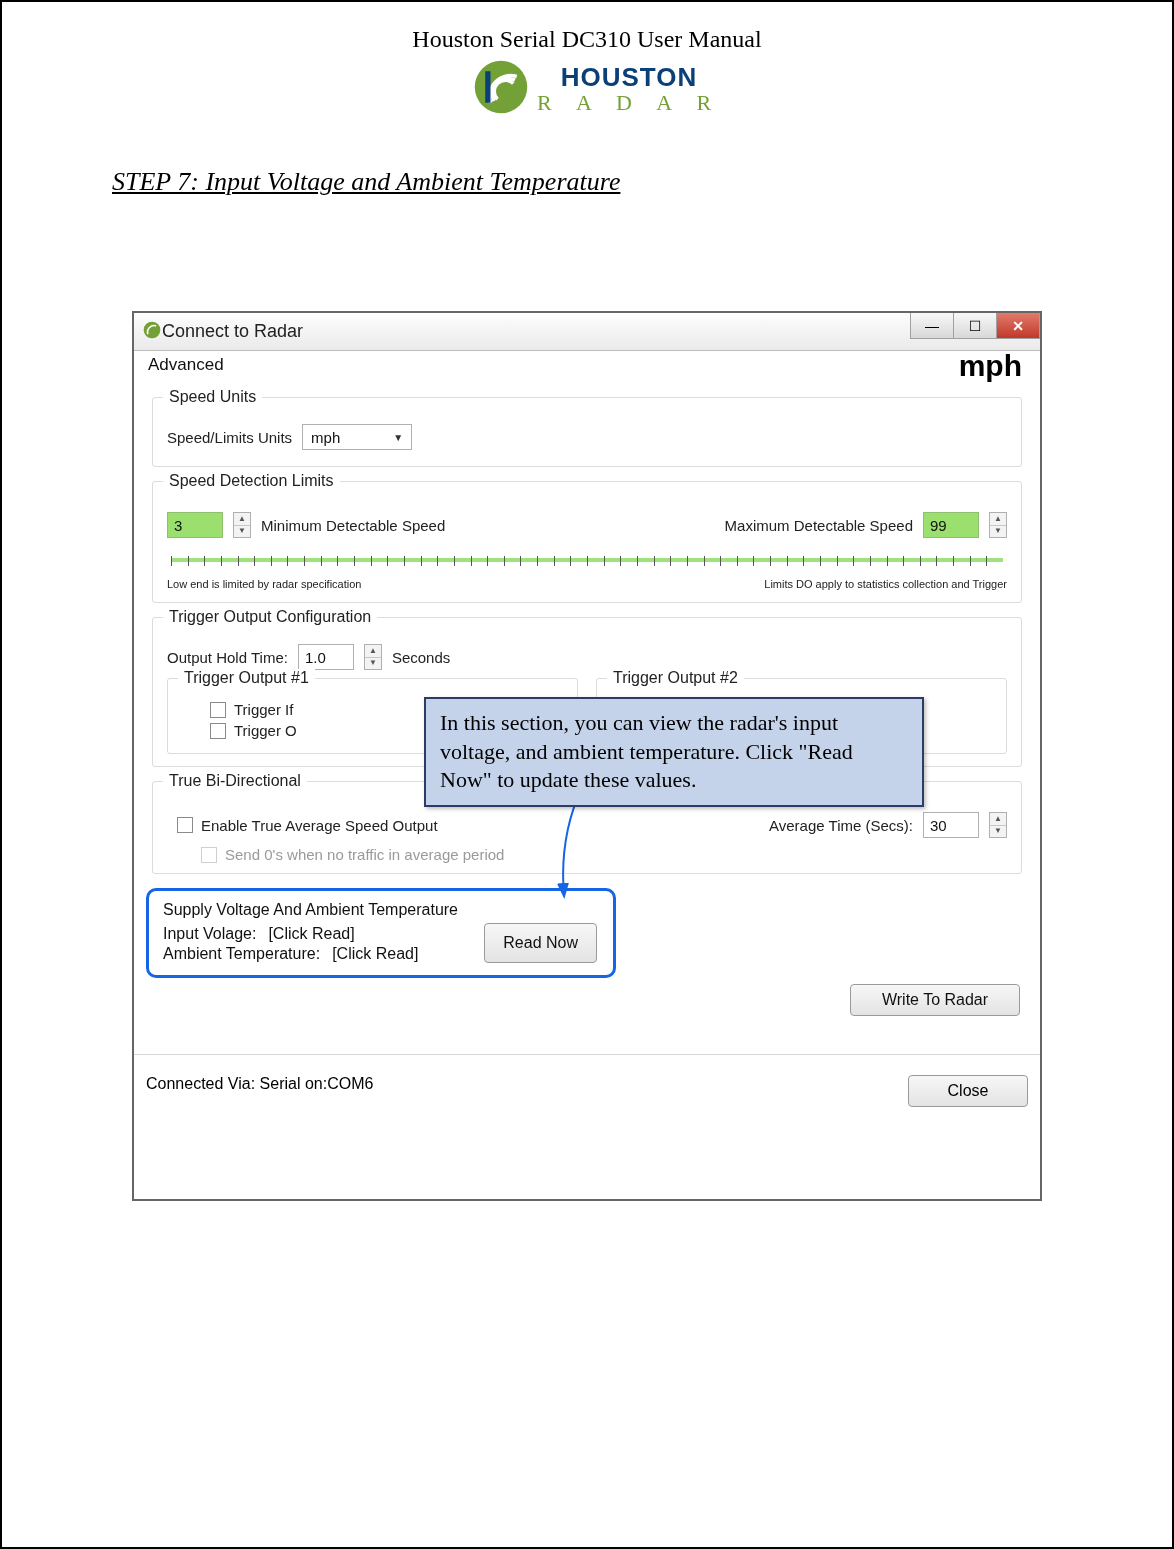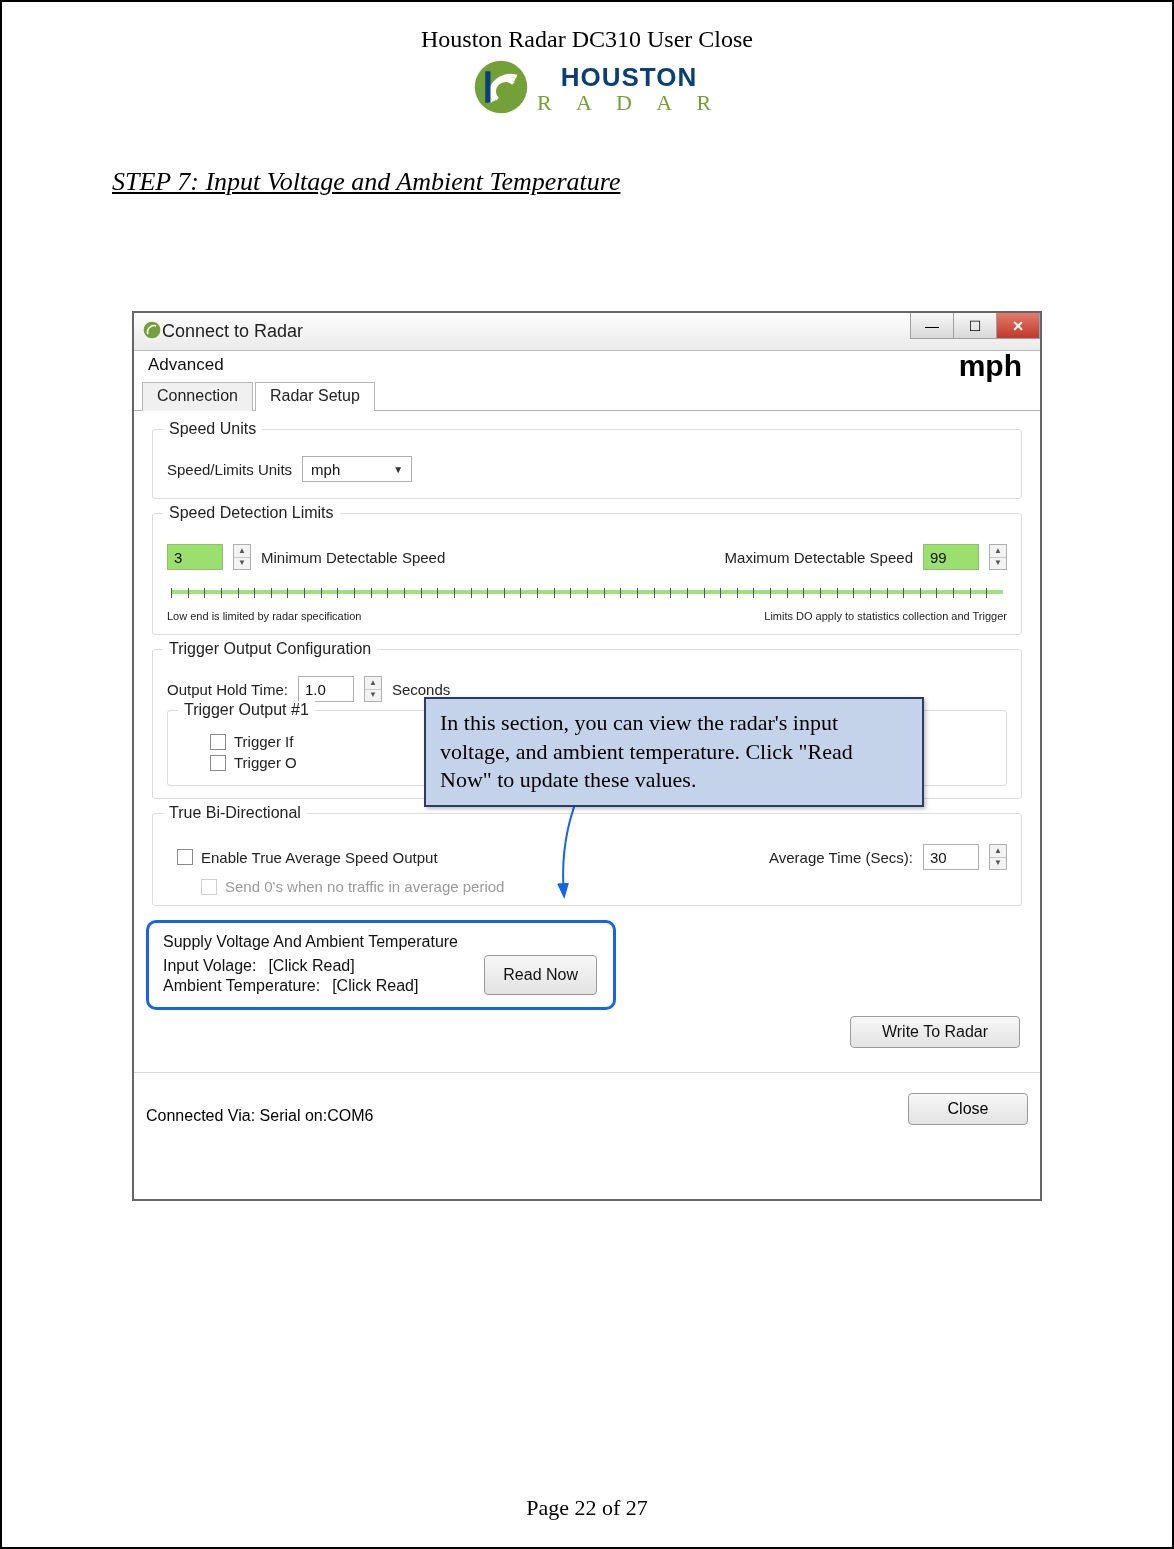--- a/index.html
+++ b/index.html
@@ -46,30 +46,30 @@
   .ck-row { display: flex; align-items: center; gap: 8px; margin: 4px 0 4px 30px; }
   .subgroups { display: flex; gap: 18px; margin-top: 8px; }
   .subgroup { flex: 1; border: 1px solid #dcdcdc; border-radius: 3px; padding: 18px 12px 10px 12px; position: relative; }
   .disabled-text { color: #9a9a9a; }
   .supply-box { border: 3px solid #1565e6; border-radius: 10px; padding: 10px 14px; position: relative; width: 470px; margin-left: 0; margin-top: 8px; }
   .supply-title { font-size: 16px; margin-bottom: 6px; }
   .supply-row { display: flex; align-items: center; gap: 12px; font-size: 16px; margin: 2px 0; }
   .btn { display: inline-flex; align-items: center; justify-content: center; border: 1px solid #9a9a9a; background: linear-gradient(#f7f7f7,#e3e3e3); height: 32px; padding: 0 18px; font-size: 16px; border-radius: 4px; }
   .btn.readnow { position: absolute; right: 16px; top: 32px; height: 40px; }
   .btn.write { margin-left: auto; display: inline-flex; margin-top: 6px; min-width: 170px; }
-  .status-row { border-top: 1px solid #d7d7d7; margin-top: 14px; padding: 20px 12px 12px 12px; display: flex; align-items: flex-end; justify-content: space-between; }
+  .status-row { border-top: 1px solid #d7d7d7; margin-top: 28px; padding: 20px 12px 12px 12px; display: flex; align-items: flex-start; justify-content: space-between; }
   .callout { position: absolute; left: 290px; top: 384px; width: 500px; background: #c5d3ea; border: 2px solid #2b3c66; padding: 10px 14px; font-family: "Times New Roman", serif; font-size: 22px; line-height: 1.3; z-index: 20; box-shadow: 2px 2px 4px rgba(0,0,0,.25); }
   .callout-arrow { position: absolute; left: 420px; top: 474px; z-index: 19; }
   .page-num { position: absolute; bottom: 26px; left: 0; right: 0; text-align: center; font-family: "Times New Roman", serif; font-size: 22px; }
 </style>
 </head>
 <body>
 
 <div class="page">
-  <div class="doc-title">Houston Radar DC310 User Close</div>
+  <div class="doc-title">Houston Serial DC310 User Manual</div>
 
   <div class="logo-wrap">
     <span class="logo">
       <span>
         <svg viewBox="0 0 64 64">
           <circle cx="32" cy="32" r="30" fill="#73a137"></circle>
           <path d="M20 50 A24 24 0 0 1 50 20" stroke="#fff" stroke-width="4" fill="none"></path>
           <path d="M24 48 A18 18 0 0 1 48 24" stroke="#fff" stroke-width="4" fill="none"></path>
           <path d="M28 46 A12 12 0 0 1 46 28" stroke="#fff" stroke-width="4" fill="none"></path>
           <rect x="14" y="14" width="6" height="36" fill="#0a3f78"></rect>
@@ -104,24 +104,20 @@
             <span>✕</span>
           </div>
       </div>
     </div>
 
     <div class="menubar">
       <span>Advanced</span>
       <span class="mph-label">mph</span>
     </div>
 
-    <div class="tabs">
-      <div class="tab">Connection</div>
-      <div class="tab active">Radar Setup</div>
-    </div>
 
     <div class="panel-body">
 
       <div class="group">
         <span class="group-title">Speed Units</span>
         <div class="row">
           <span class="smalltxt">Speed/Limits Units</span>
           <span class="combo">
             <span>mph</span>
             <span class="arrow">▼</span>
@@ -298,14 +294,13 @@
     <svg class="callout-arrow" width="60" height="120">
       <defs>
           <marker id="ah" markerWidth="10" markerHeight="10" refX="6" refY="3" orient="auto">
             <path d="M0,0 L0,6 L8,3 z" fill="#1565e6"></path>
           </marker>
         </defs>
       <path d="M28 0 Q 5 50 10 108" stroke="#1565e6" stroke-width="2" fill="none" marker-end="url(#ah)"></path>
     </svg>
   </div>
 
-  <div class="page-num">Page 22 of 27</div>
 </div>
 
 </body></html>

